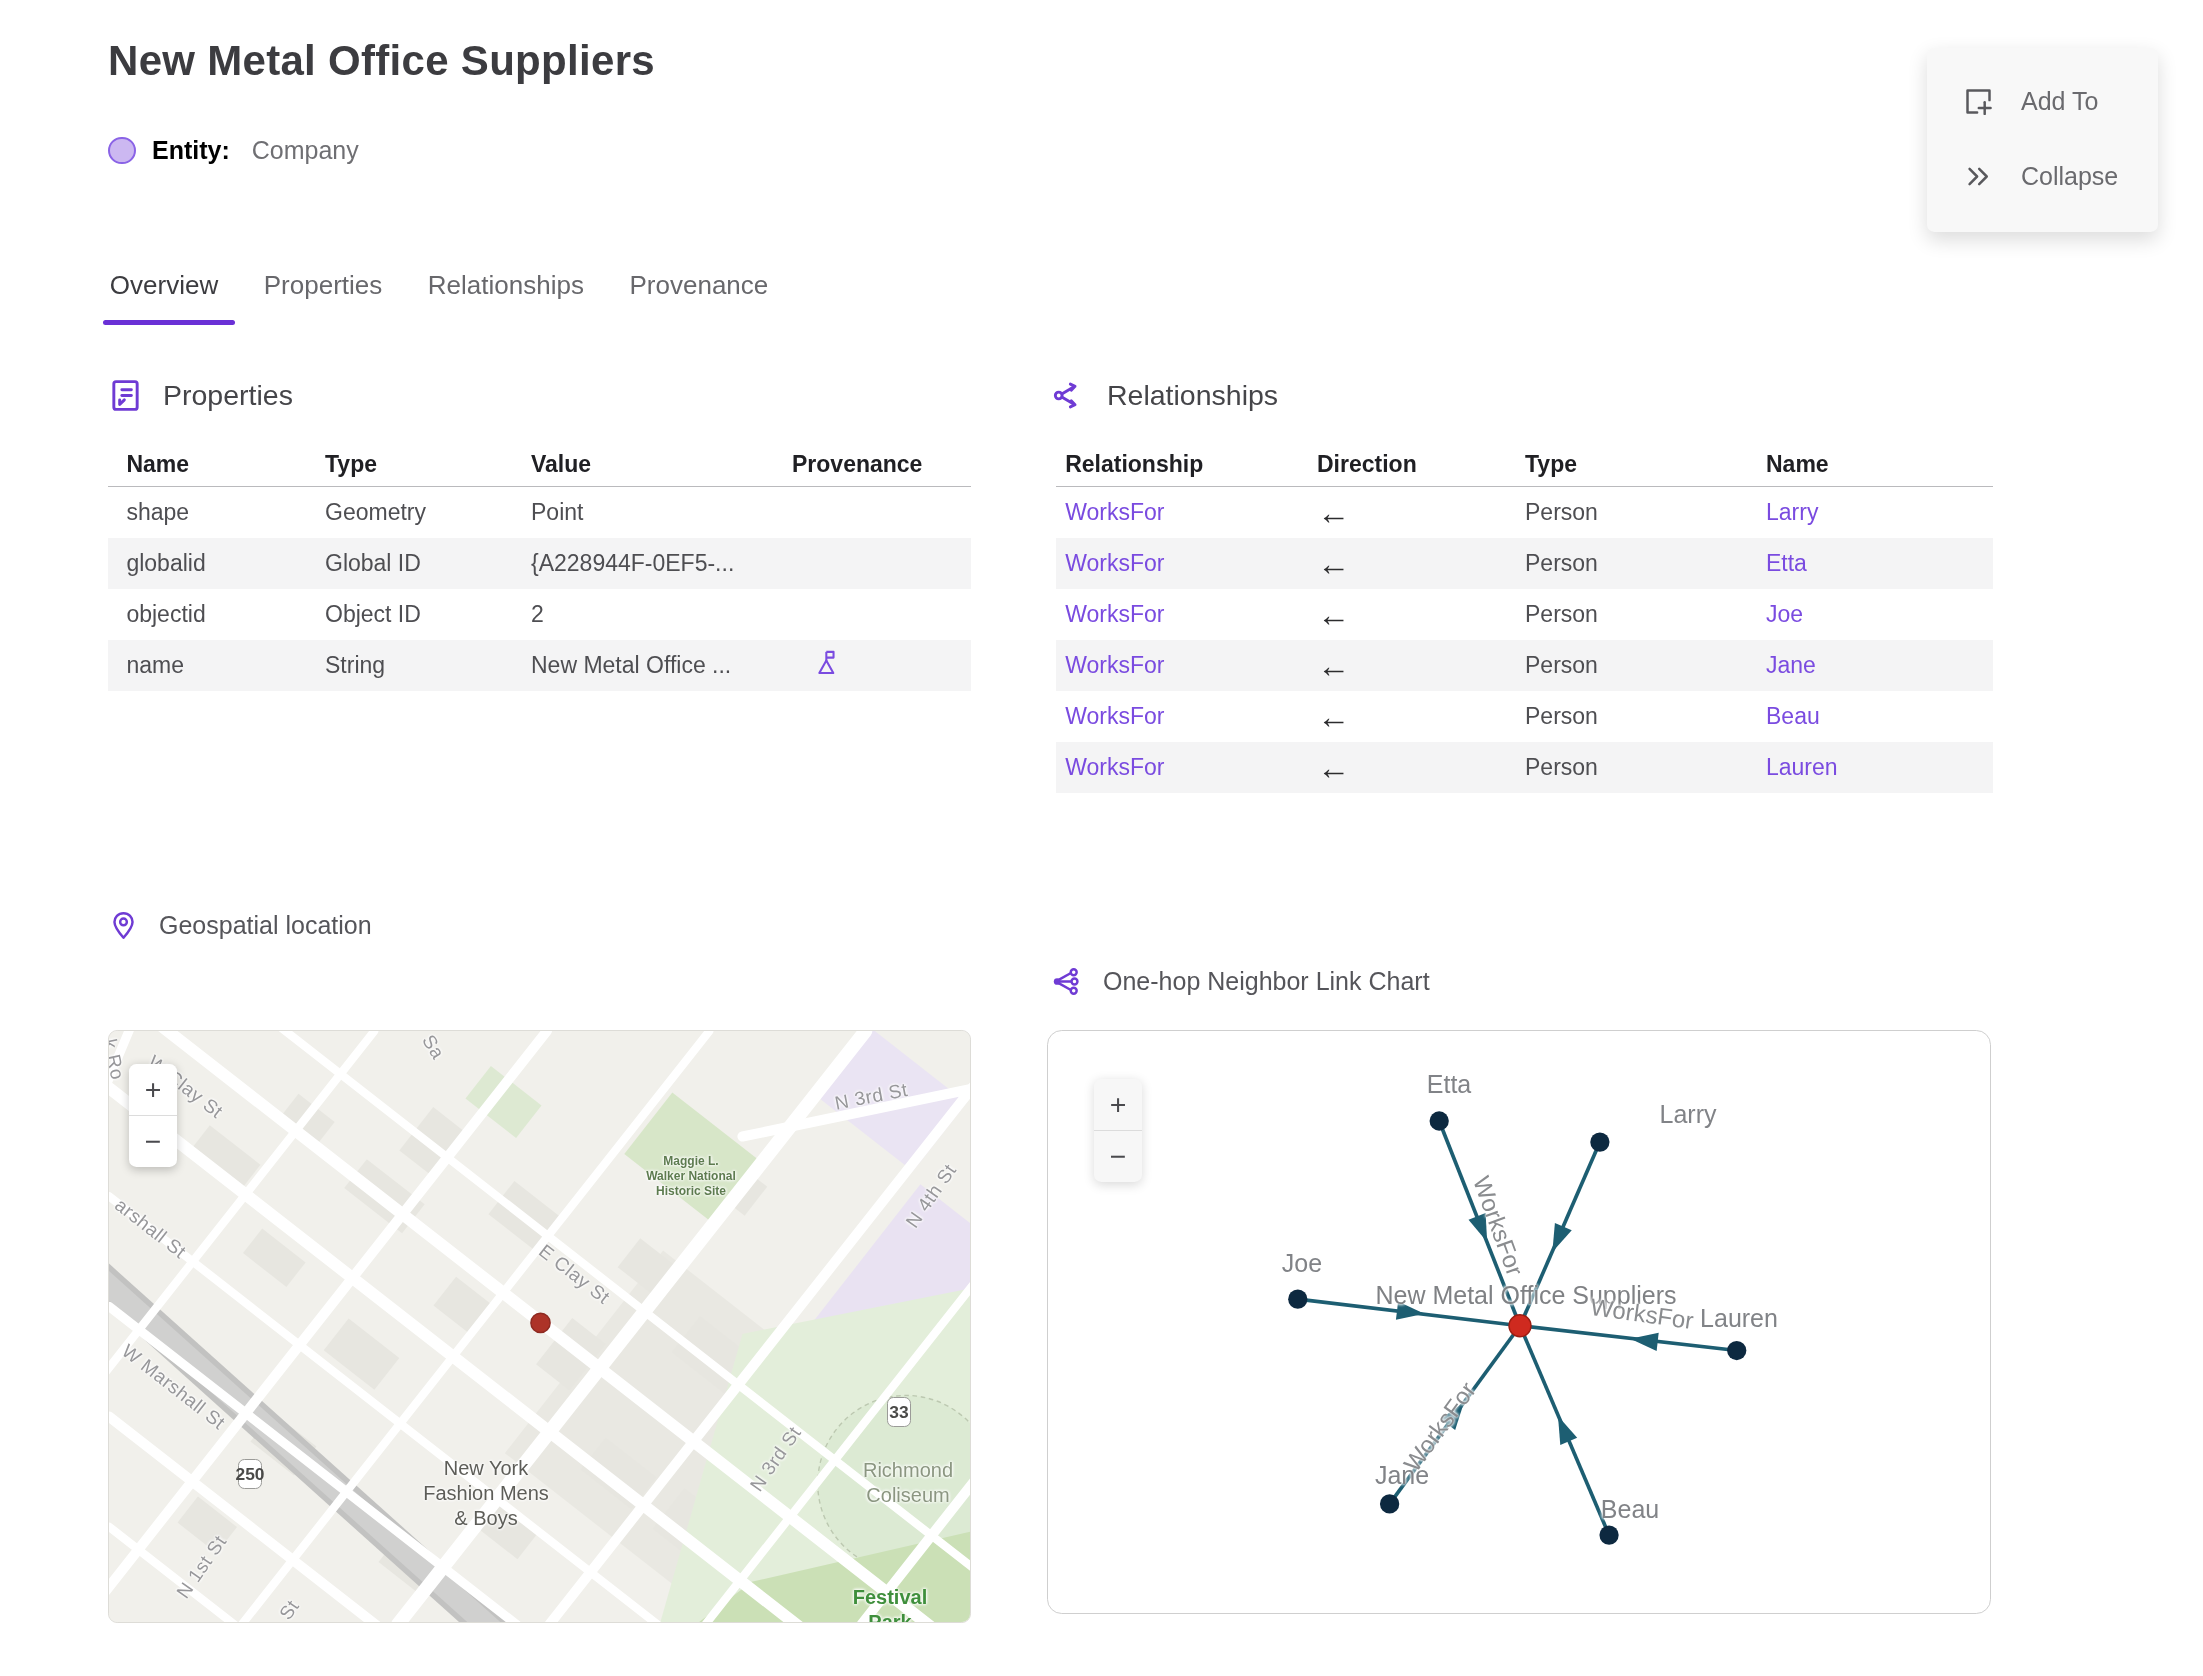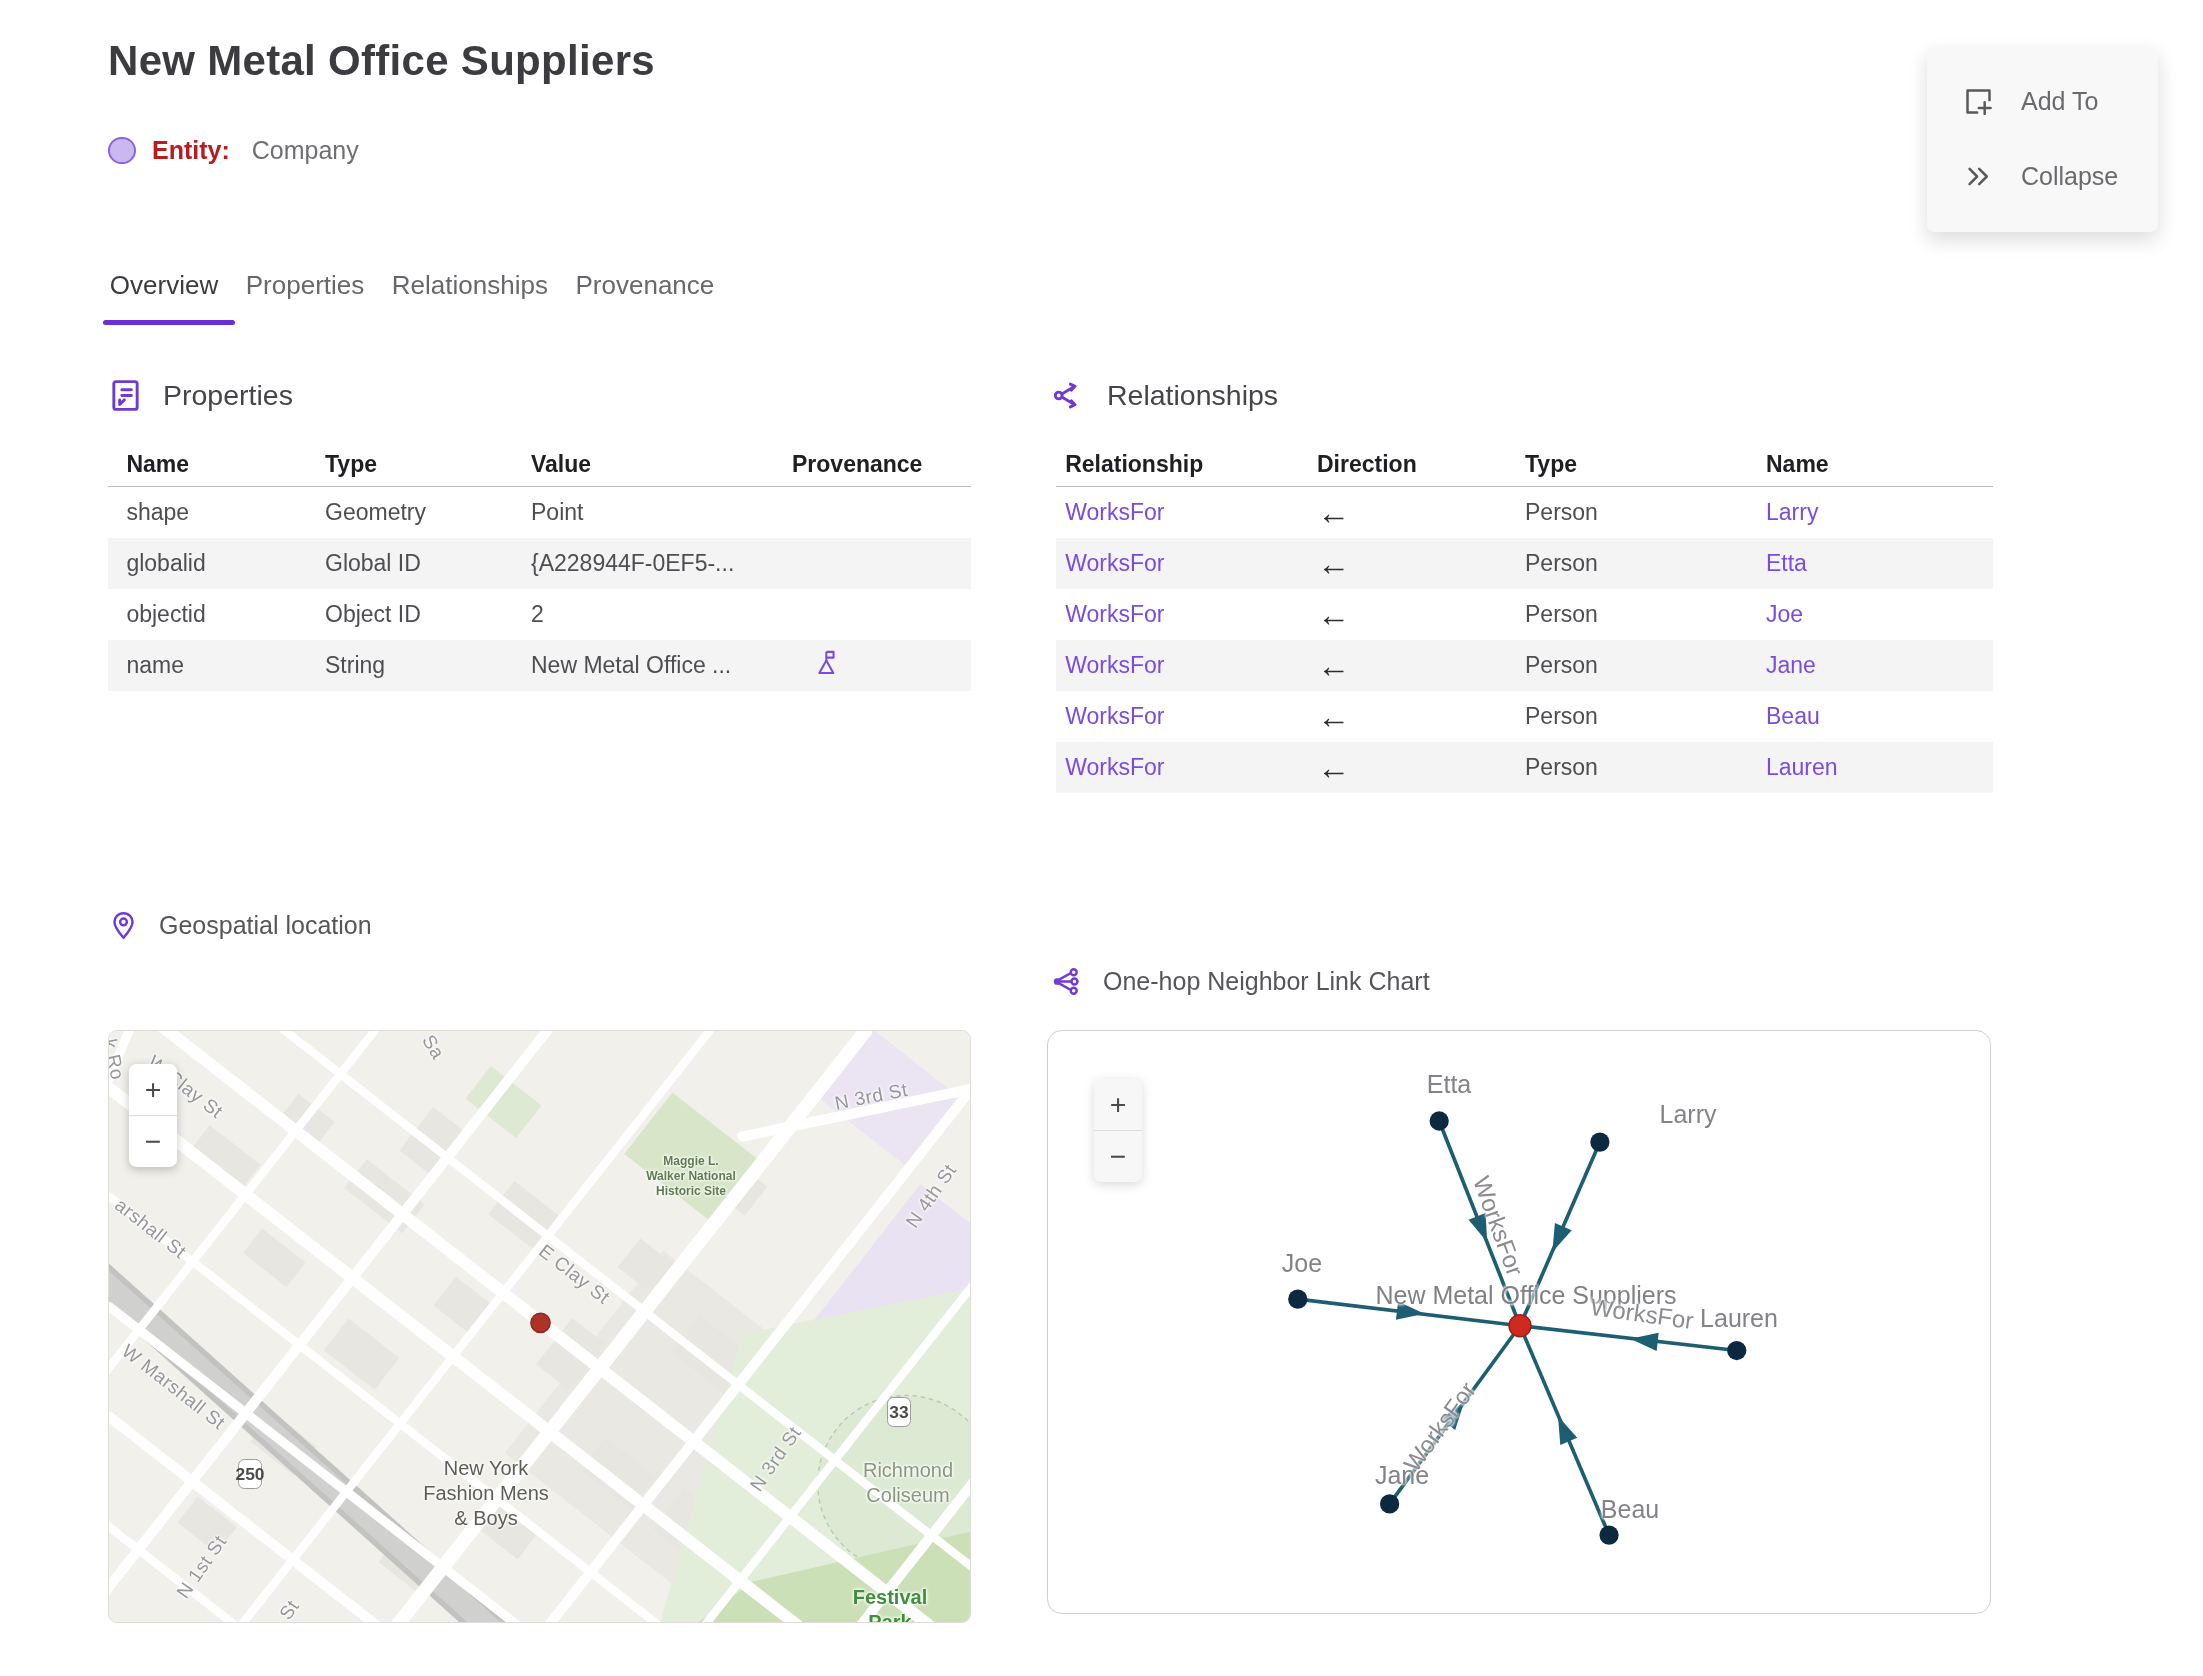--- a/index.html
+++ b/index.html
@@ -4,32 +4,32 @@
 <style>
   * { margin:0; padding:0; box-sizing:border-box; }
   html,body { width:2204px; height:1677px; }
   body { font-family:"Liberation Sans", sans-serif; background:#ffffff; color:#4c4c4f; }
   .page { position:relative; width:2204px; height:1677px; overflow:hidden; background:#fff; }
 
   
   .title { position:absolute; left:108px; top:37px; font-size:42px; font-weight:700; color:#3c3c40; letter-spacing:0.3px; }
   .entity-row { position:absolute; left:108px; top:136px; display:flex; align-items:center; gap:16.5px; font-size:25px; }
   .entity-dot { width:27.5px; height:27.5px; border-radius:50%; background:#ccb8f1; border:2.8px solid #8a63e6; }
-  .entity-label { font-weight:700; color:#b91c1c; }
+  .entity-label { font-weight:700; color:#000000; }
   .entity-value { color:#6f6f73; margin-left:5.5px; }
 
   
   .action-card { position:absolute; left:1927px; top:48px; width:231px; height:184px; background:#f8f8f8;
                  border-radius:7.3px; box-shadow:0 7.3px 20px rgba(0,0,0,.14); padding:27.5px 0 0 35px; }
   .action-item { display:flex; align-items:center; gap:26px; height:51px; margin-bottom:24px; color:#6a6a6e;
                  font-size:25px; cursor:pointer; }
   .action-item svg { width:33px; height:33px; stroke:#59595d; }
 
   
-  .tabs { position:absolute; left:108px; top:270px; display:flex; gap:24px; font-size:26px; color:#68686c; }
+  .tabs { position:absolute; left:108px; top:270px; display:flex; gap:42px; font-size:26px; color:#68686c; }
   .tab { padding:0 1.8px 24px 1.8px; position:relative; cursor:pointer; }
   .tab.active { color:#3c3c40; }
   .tab.active::after { content:""; position:absolute; left:-5.5px; right:-14.7px; bottom:0; height:5.5px;
                        background:#6a30d6; border-radius:2.8px; }
 
   
   .section-head { position:absolute; display:flex; align-items:center; gap:20px; font-size:28.5px; color:#454549; }
   .section-head svg { width:35px; height:35px; stroke:#6f3bd4; }
   .sh-props { left:108px; top:378px; }
   .sh-rels  { left:1052px; top:378px; }

